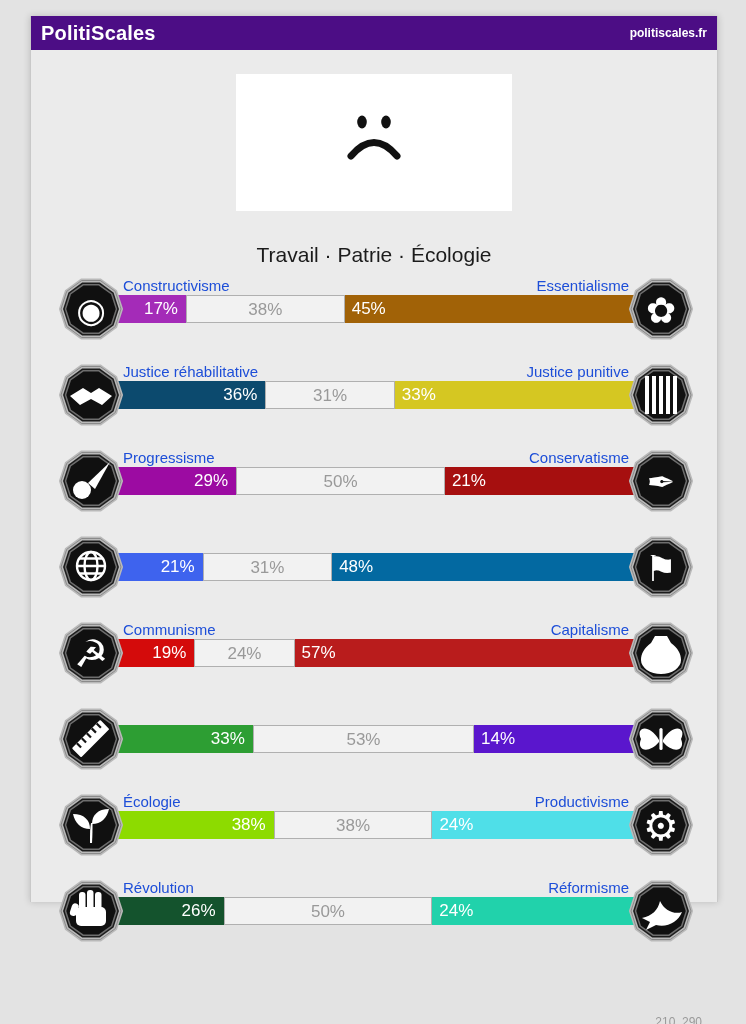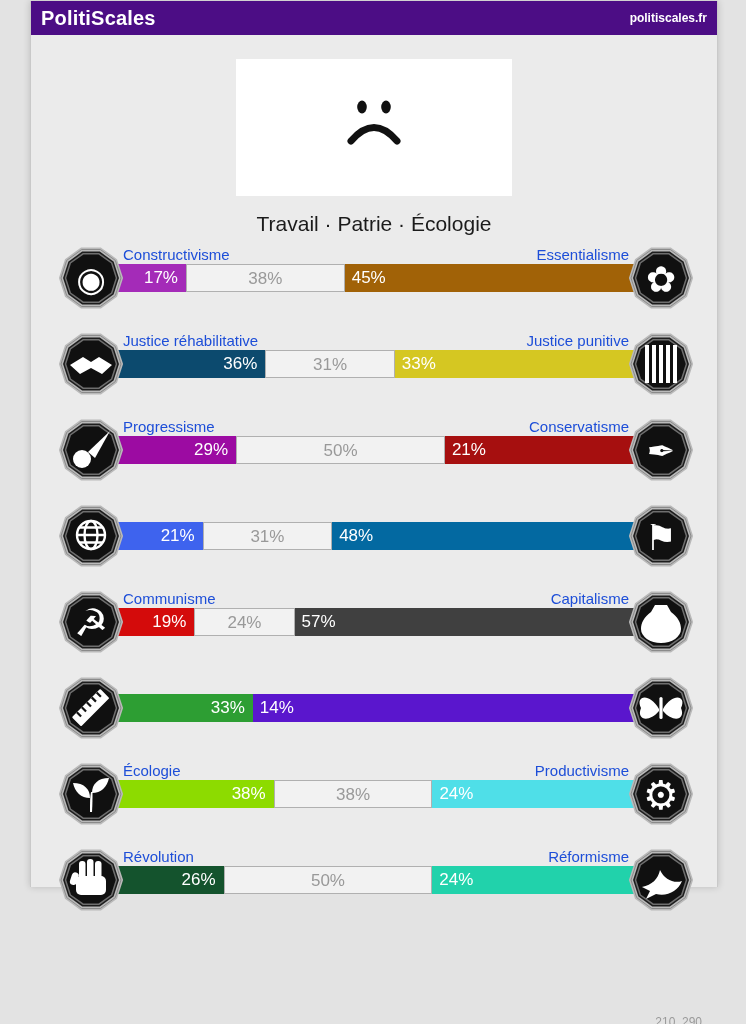--- a/index.html
+++ b/index.html
@@ -2,37 +2,37 @@
 <html><head>
 <meta charset="utf-8">
 <style>
   html,body{margin:0;padding:0;}
   body{
     width:746px;height:1024px;position:relative;overflow:hidden;
     background:#e3e3e3;
     font-family:"Liberation Sans","DejaVu Sans",sans-serif;
   }
   .card{
-    position:absolute;left:30px;top:1px;width:686px;height:886px;
+    position:absolute;left:30px;top:16px;width:686px;height:886px;
     background:#ebebeb;
     border-left:1px solid #c9c9c9;border-right:1px solid #c9c9c9;
     box-shadow:0 0 7px rgba(0,0,0,.18);
   }
   .header{
     height:34px;background:#4c0d85;
     display:flex;align-items:center;justify-content:space-between;
     padding:0 10px;
   }
   .header .title{color:#ffffff;font-size:20px;font-weight:bold;letter-spacing:.2px;}
   .header .site{color:#ffffff;font-size:12px;font-weight:bold;text-decoration:none;cursor:pointer;}
   .face-box{
     width:276px;height:137px;background:#ffffff;margin:24px auto 0;
     display:flex;align-items:center;justify-content:center;
   }
-  .motto{text-align:center;font-size:21px;color:#1b1b1b;margin-top:16px;}
+  .motto{text-align:center;font-size:21px;color:#1b1b1b;margin-top:32px;}
   .axes{margin-top:9px;}
   .axis-row{position:relative;height:86px;}
   .axis-labels{
     position:absolute;top:1px;left:92px;right:88px;
     display:flex;justify-content:space-between;
     font-size:15px;color:#1d4ed8;
   }
   .bar-row{
     position:absolute;top:1px;left:28px;right:24px;height:64px;
     display:flex;align-items:center;
@@ -212,21 +212,21 @@
             <svg width="64" height="64" viewBox="0 0 64 64">
               <polygon points="41.3,3.5 56.3,14.4 62,32 56.3,49.6 41.3,60.5 22.7,60.5 7.7,49.6 2,32 7.7,14.4 22.7,3.5" fill="#1d1d1d" stroke="#b9b9b9" stroke-width="4"></polygon>
               <polygon points="41.3,3.5 56.3,14.4 62,32 56.3,49.6 41.3,60.5 22.7,60.5 7.7,49.6 2,32 7.7,14.4 22.7,3.5" fill="none" stroke="#8a8a8a" stroke-width="1"></polygon>
               <polygon points="40.0,7.8 52.7,17.0 57.5,32 52.7,47.0 40.0,56.2 24.1,56.2 11.3,47.0 6.5,32 11.3,17.0 24.1,7.8" fill="#101010" stroke="#6e6e6e" stroke-width="1.5"></polygon>
               <text x="32" y="33" text-anchor="middle" dominant-baseline="central" fill="#fff" font-family="DejaVu Sans, sans-serif" font-size="38">☭</text>
             </svg>
           </span>
       <div class="bar">
         <div class="seg seg-left" style="width: 15.2%; background: rgb(212, 11, 11);">19%</div>
         <div class="seg seg-mid" style="width: 19.2%;">24%</div>
-        <div class="seg seg-right" style="background: #404040;">57%</div>
+        <div class="seg seg-right" style="background: #b91c1c;">57%</div>
       </div>
       <span class="badge badge-right">
             <svg width="64" height="64" viewBox="0 0 64 64">
               <polygon points="41.3,3.5 56.3,14.4 62,32 56.3,49.6 41.3,60.5 22.7,60.5 7.7,49.6 2,32 7.7,14.4 22.7,3.5" fill="#1d1d1d" stroke="#b9b9b9" stroke-width="4"></polygon>
               <polygon points="41.3,3.5 56.3,14.4 62,32 56.3,49.6 41.3,60.5 22.7,60.5 7.7,49.6 2,32 7.7,14.4 22.7,3.5" fill="none" stroke="#8a8a8a" stroke-width="1"></polygon>
               <polygon points="40.0,7.8 52.7,17.0 57.5,32 52.7,47.0 40.0,56.2 24.1,56.2 11.3,47.0 6.5,32 11.3,17.0 24.1,7.8" fill="#101010" stroke="#6e6e6e" stroke-width="1.5"></polygon>
               <path d="M26 15 h12 l4 7 c7 5 10 11 10 17 a20 14 0 0 1 -40 0 c0 -6 3 -12 10 -17 Z" fill="#fff"></path>
             </svg>
           </span>
     </div>
@@ -240,20 +240,21 @@
               <polygon points="41.3,3.5 56.3,14.4 62,32 56.3,49.6 41.3,60.5 22.7,60.5 7.7,49.6 2,32 7.7,14.4 22.7,3.5" fill="none" stroke="#8a8a8a" stroke-width="1"></polygon>
               <polygon points="40.0,7.8 52.7,17.0 57.5,32 52.7,47.0 40.0,56.2 24.1,56.2 11.3,47.0 6.5,32 11.3,17.0 24.1,7.8" fill="#101010" stroke="#6e6e6e" stroke-width="1.5"></polygon>
               <g transform="rotate(-45 32 32)">
                 <rect x="12" y="25" width="40" height="13" rx="1" fill="#fff"></rect>
                 <path d="M19 25 v6 M26 25 v6 M33 25 v6 M40 25 v6 M47 25 v6" stroke="#141414" stroke-width="2.2" fill="none"></path>
               </g>
             </svg>
           </span>
       <div class="bar">
         <div class="seg seg-left" style="width: 26.4%; background: rgb(45, 158, 51);">33%</div>
+        <div class="seg seg-mid" style="width: 42.4%;">53%</div>
         <div class="seg seg-right" style="background: rgb(90, 22, 205);">14%</div>
       </div>
       <span class="badge badge-right">
             <svg width="64" height="64" viewBox="0 0 64 64">
               <polygon points="41.3,3.5 56.3,14.4 62,32 56.3,49.6 41.3,60.5 22.7,60.5 7.7,49.6 2,32 7.7,14.4 22.7,3.5" fill="#1d1d1d" stroke="#b9b9b9" stroke-width="4"></polygon>
               <polygon points="41.3,3.5 56.3,14.4 62,32 56.3,49.6 41.3,60.5 22.7,60.5 7.7,49.6 2,32 7.7,14.4 22.7,3.5" fill="none" stroke="#8a8a8a" stroke-width="1"></polygon>
               <polygon points="40.0,7.8 52.7,17.0 57.5,32 52.7,47.0 40.0,56.2 24.1,56.2 11.3,47.0 6.5,32 11.3,17.0 24.1,7.8" fill="#101010" stroke="#6e6e6e" stroke-width="1.5"></polygon>
               <g fill="#fff">
                 <path d="M30 33 C20 16 6 20 12 32 C7 44 20 47 30 35 Z"></path>
                 <path d="M34 33 C44 16 58 20 52 32 C57 44 44 47 34 35 Z"></path>

